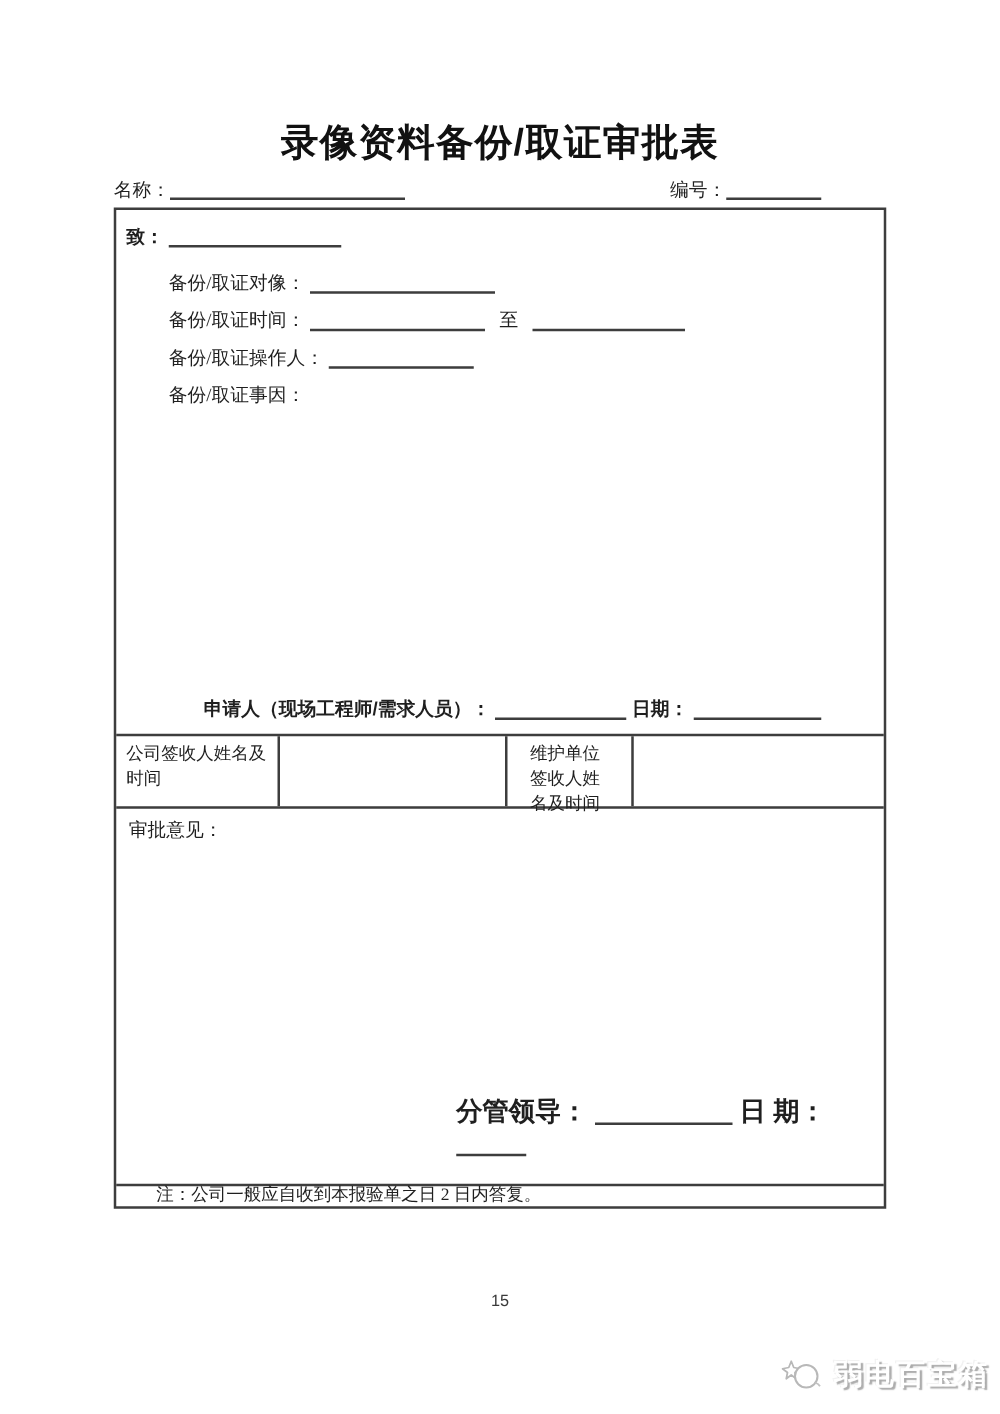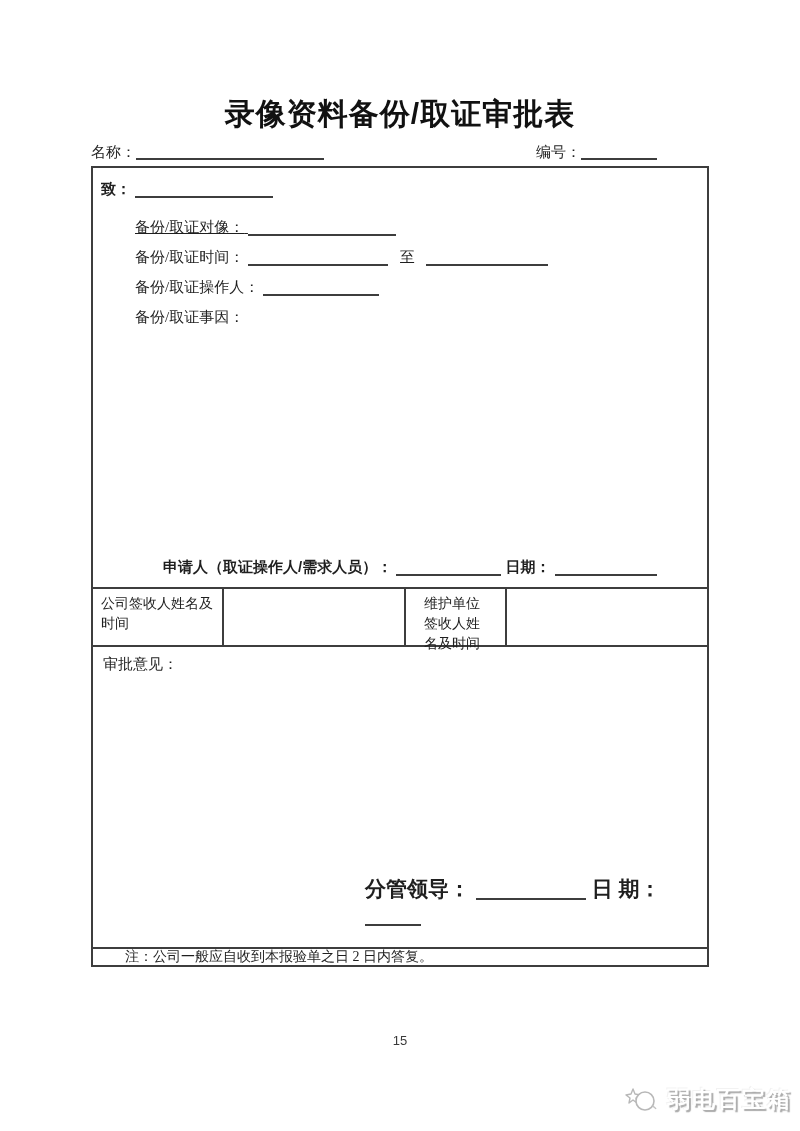--- a/index.html
+++ b/index.html
@@ -92,21 +92,21 @@
 </div>
 
 <div class="box">
 
   <div class="sec1">
     <div class="to-line">
       <span>致：</span>
       <span class="u" style="width:138px;"></span>
     </div>
 
-    <div class="frow" style="top:50px;text-decoration:underline;">
+    <div class="frow" style="top:50px;">
       <span>备份/取证对像：</span>
       <span class="u" style="width:148px;"></span>
     </div>
 
     <div class="frow" style="top:80px;">
       <span>备份/取证时间：</span>
       <span class="u" style="width:140px;"></span>
       <span style="padding:0 8px;">至</span>
       <span class="u" style="width:122px;"></span>
     </div>
@@ -114,21 +114,21 @@
     <div class="frow" style="top:110px;font-family:Liberation Serif, serif;">
       <span>备份/取证操作人：</span>
       <span class="u" style="width:116px;"></span>
     </div>
 
     <div class="frow" style="top:140px;">
       <span>备份/取证事因：</span>
     </div>
 
     <div class="applicant-line">
-      <span>申请人（取证操作人/需求人员）：</span>
+      <span>申请人（现场工程师/需求人员）：</span>
       <span class="u" style="width:105px;"></span>
       <span>日期：</span>
       <span class="u" style="width:102px;"></span>
     </div>
   </div>
 
   <div class="sign-row">
     <div class="cell b c1">公司签收人姓名及时间</div>
     <div class="cell b c2"></div>
     <div class="cell b c3">维护单位签收人姓名及时间</div>

